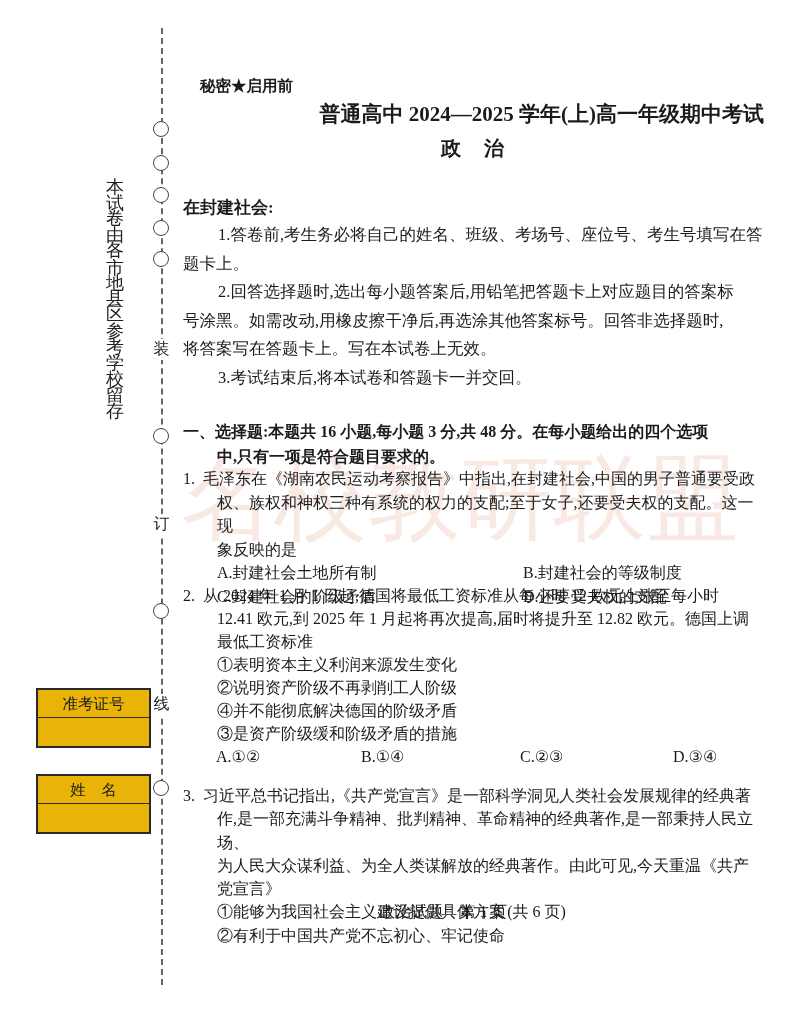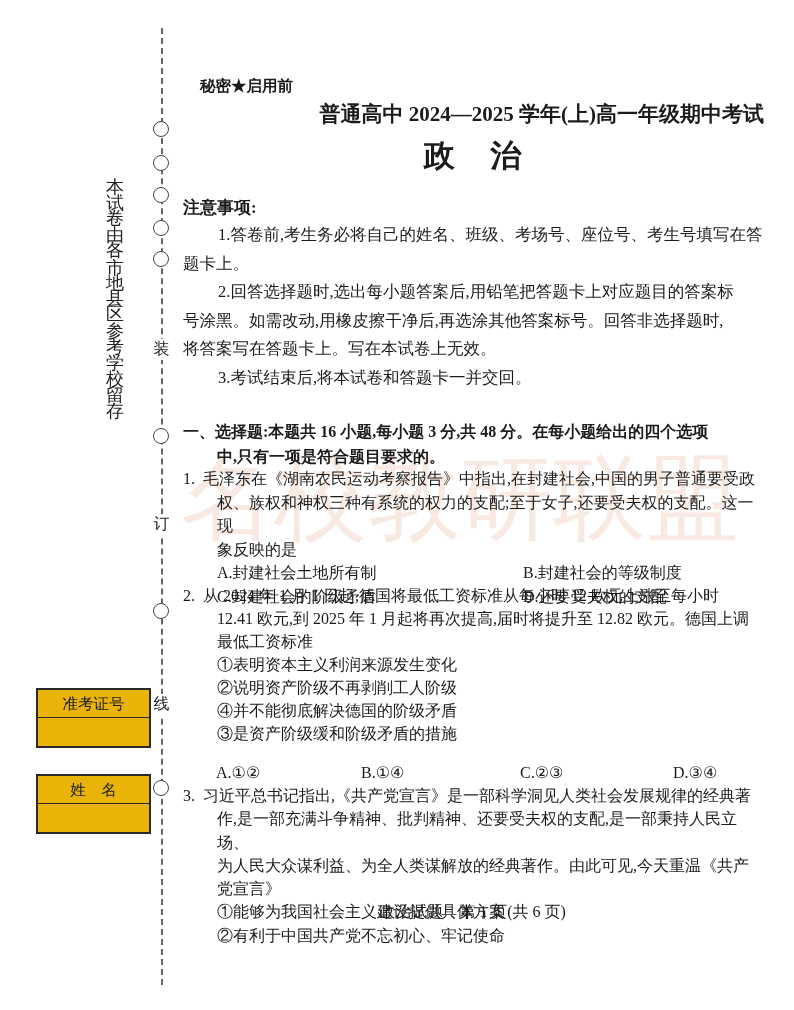--- a/index.html
+++ b/index.html
@@ -39,38 +39,38 @@
   }
   .id-box .blank{height:28px;}
   .box-ticket{top:688px}
   .box-name{top:774px}
   
   .content{position:absolute;left:181px;top:0;width:583px;height:746px;}
   .classif{position:absolute;left:19px;top:76px;font-weight:bold;font-size:15.5px;z-index:1;}
   .title{position:absolute;top:100px;left:0;width:100%;text-align:right;
          font-weight:bold;font-size:21px;z-index:1;}
   .subject{position:absolute;top:135px;left:0;width:100%;text-align:center;
-           font-weight:bold;font-size:31px;letter-spacing:1.15em;text-indent:1.15em;z-index:1;}
+           font-weight:bold;font-size:20px;letter-spacing:1.15em;text-indent:1.15em;z-index:1;}
   .wm{
     position:absolute;top:452px;left:0px;z-index:0;
     font-size:93px;line-height:1;color:#c2410c;opacity:0.11;white-space:nowrap;
   }
   .notice-h{position:absolute;left:2px;top:196px;font-weight:bold;font-size:17px;z-index:1;}
   .block{position:absolute;left:2px;width:581px;z-index:1;}
   .notice{top:221px;font-size:16.5px;line-height:28.5px;}
   .ind35{padding-left:35px;}
   .sec{top:419px;font-weight:bold;font-size:16px;line-height:25px;}
   .q{font-size:16px;}
   .q1{top:467px;line-height:23.5px;}
   .q2{top:584px;line-height:23px;}
   .q3{top:765px;line-height:23.3px;margin-top:19px;}
   .cont,.item{padding-left:34px;}
   .qnum{display:inline-block;min-width:20px;}
   .optgrid{padding-left:34px;display:grid;grid-template-columns:306px 1fr;}
-  .optrow{position:relative;height:23px;margin-top:16px;}
+  .optrow{position:relative;height:23px;}
   .optrow span{position:absolute;top:0;}
   .o1{left:33px}.o2{left:178px}.o3{left:337px}.o4{left:490px}
   .footer{position:absolute;top:902px;left:0;width:100%;text-align:center;
           font-size:16px;z-index:1;}
 </style>
 </head>
 <body>
 
 <div class="side-note">本试卷由各市地县区参考学校留存</div>
 <div class="bind-line"></div>
@@ -98,21 +98,21 @@
 </div>
 
 <div class="content">
 
   <div class="classif">秘密★启用前</div>
   <div class="title">普通高中 2024—2025 学年(上)高一年级期中考试</div>
   <div class="subject">政治</div>
 
   <div class="wm">名校教研联盟</div>
 
-  <div class="notice-h">注意事项:</div>
+  <div class="notice-h">在封建社会:</div>
   <div class="block notice">
     <div class="ind35">1.答卷前,考生务必将自己的姓名、班级、考场号、座位号、考生号填写在答</div>
     <div>题卡上。</div>
     <div class="ind35">2.回答选择题时,选出每小题答案后,用铅笔把答题卡上对应题目的答案标</div>
     <div>号涂黑。如需改动,用橡皮擦干净后,再选涂其他答案标号。回答非选择题时,</div>
     <div>将答案写在答题卡上。写在本试卷上无效。</div>
     <div class="ind35">3.考试结束后,将本试卷和答题卡一并交回。</div>
   </div>
 
   <div class="block sec">
@@ -143,21 +143,21 @@
     <div class="optrow">
       <span class="o1">A.①②</span>
       <span class="o2">B.①④</span>
       <span class="o3">C.②③</span>
       <span class="o4">D.③④</span>
     </div>
   </div>
 
   <div class="block q q3">
     <div><span class="qnum">3.</span><span>习近平总书记指出,《共产党宣言》是一部科学洞见人类社会发展规律的经典著</span></div>
-    <div class="cont">作,是一部充满斗争精神、批判精神、还要受夫权的支配,是一部秉持人民立场、</div>
+    <div class="cont">作,是一部充满斗争精神、批判精神、革命精神的经典著作,是一部秉持人民立场、</div>
     <div class="cont">为人民大众谋利益、为全人类谋解放的经典著作。由此可见,今天重温《共产</div>
     <div class="cont">党宣言》</div>
     <div class="item">①能够为我国社会主义建设提供具体方案</div>
     <div class="item">②有利于中国共产党不忘初心、牢记使命</div>
   </div>
 
   <div class="footer">政治试题　第 1 页(共 6 页)</div>
 </div>
 
 </body></html>

